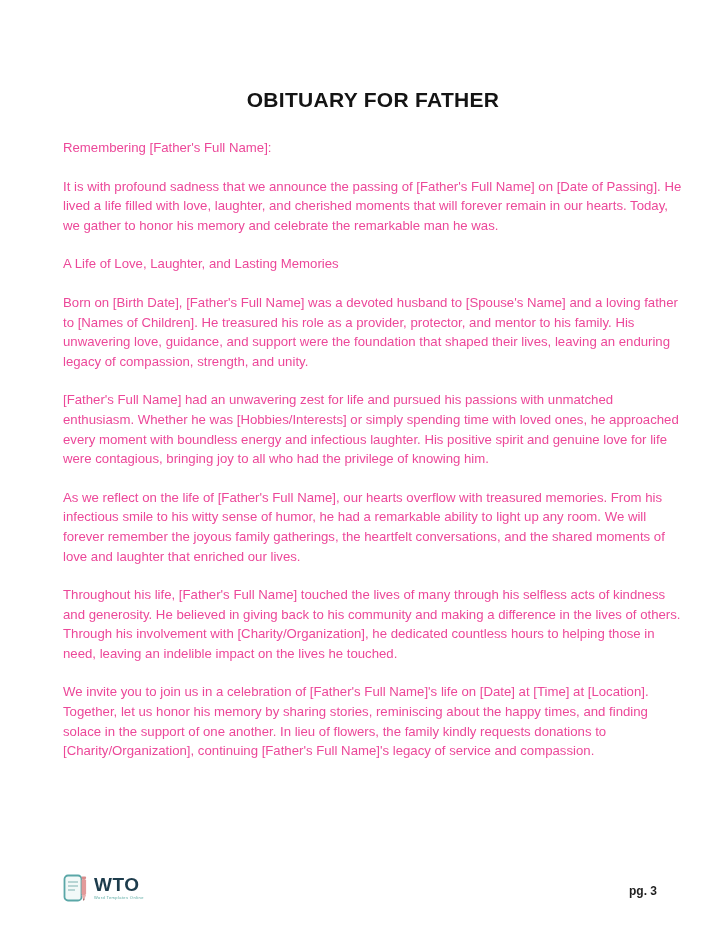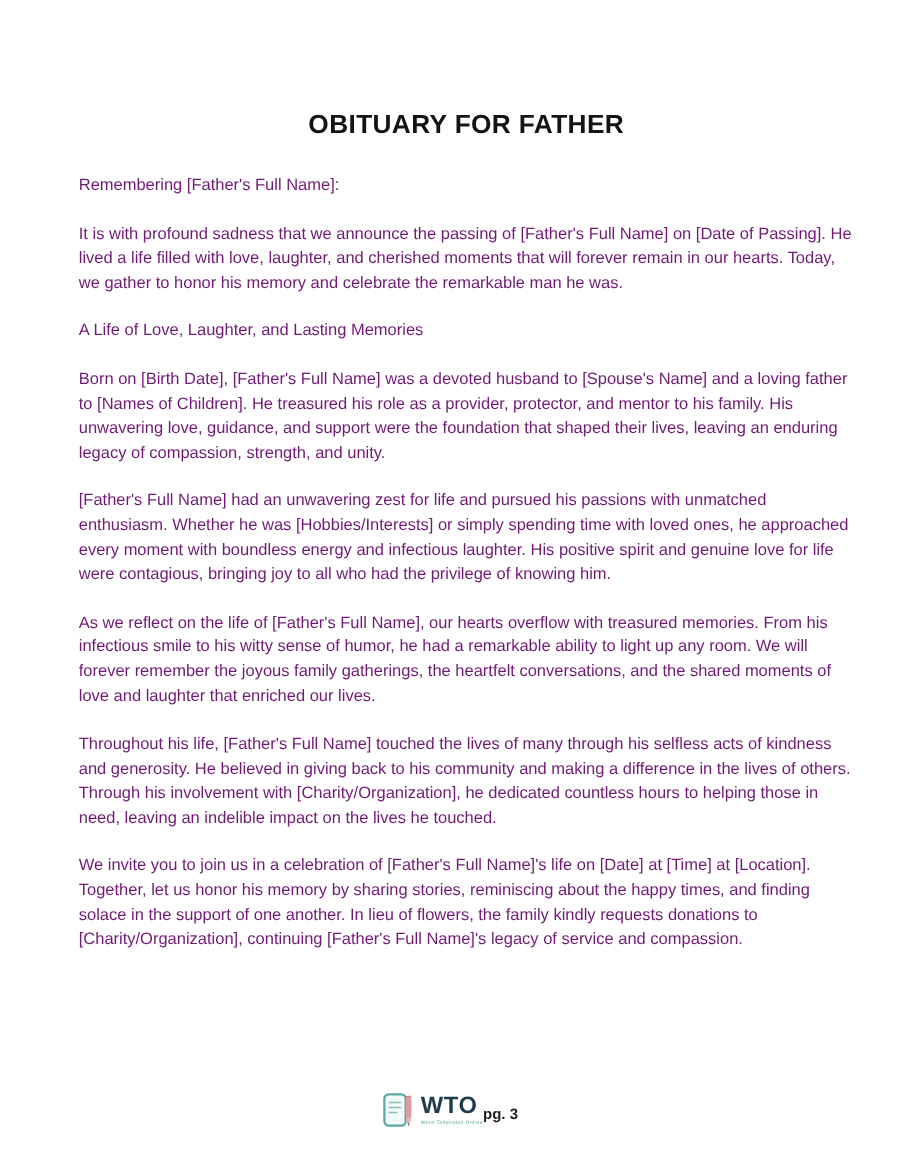--- a/index.html
+++ b/index.html
@@ -23,31 +23,31 @@
     font-weight: bold;
     color: #141414;
     text-align: center;
     letter-spacing: 0.3px;
     margin-bottom: 26px;
   }
   .para {
     font-size: 13.2px;
     line-height: 19.6px;
     margin-bottom: 19px;
-    color: #701a75;
+    color: #ec4899;
   }
   .footer {
     position: absolute;
     left: 63px;
     right: 63px;
     top: 870px;
     height: 42px;
     display: flex;
     align-items: center;
-    justify-content: center;
+    justify-content: space-between;
   }
   .brand {
     display: flex;
     align-items: flex-start;
     gap: 3px;
   }
   .brand-icon { display: block; }
   .brand-textwrap { display: flex; flex-direction: column; margin-top: 2px; }
   .brand-name {
     font-size: 19px;

